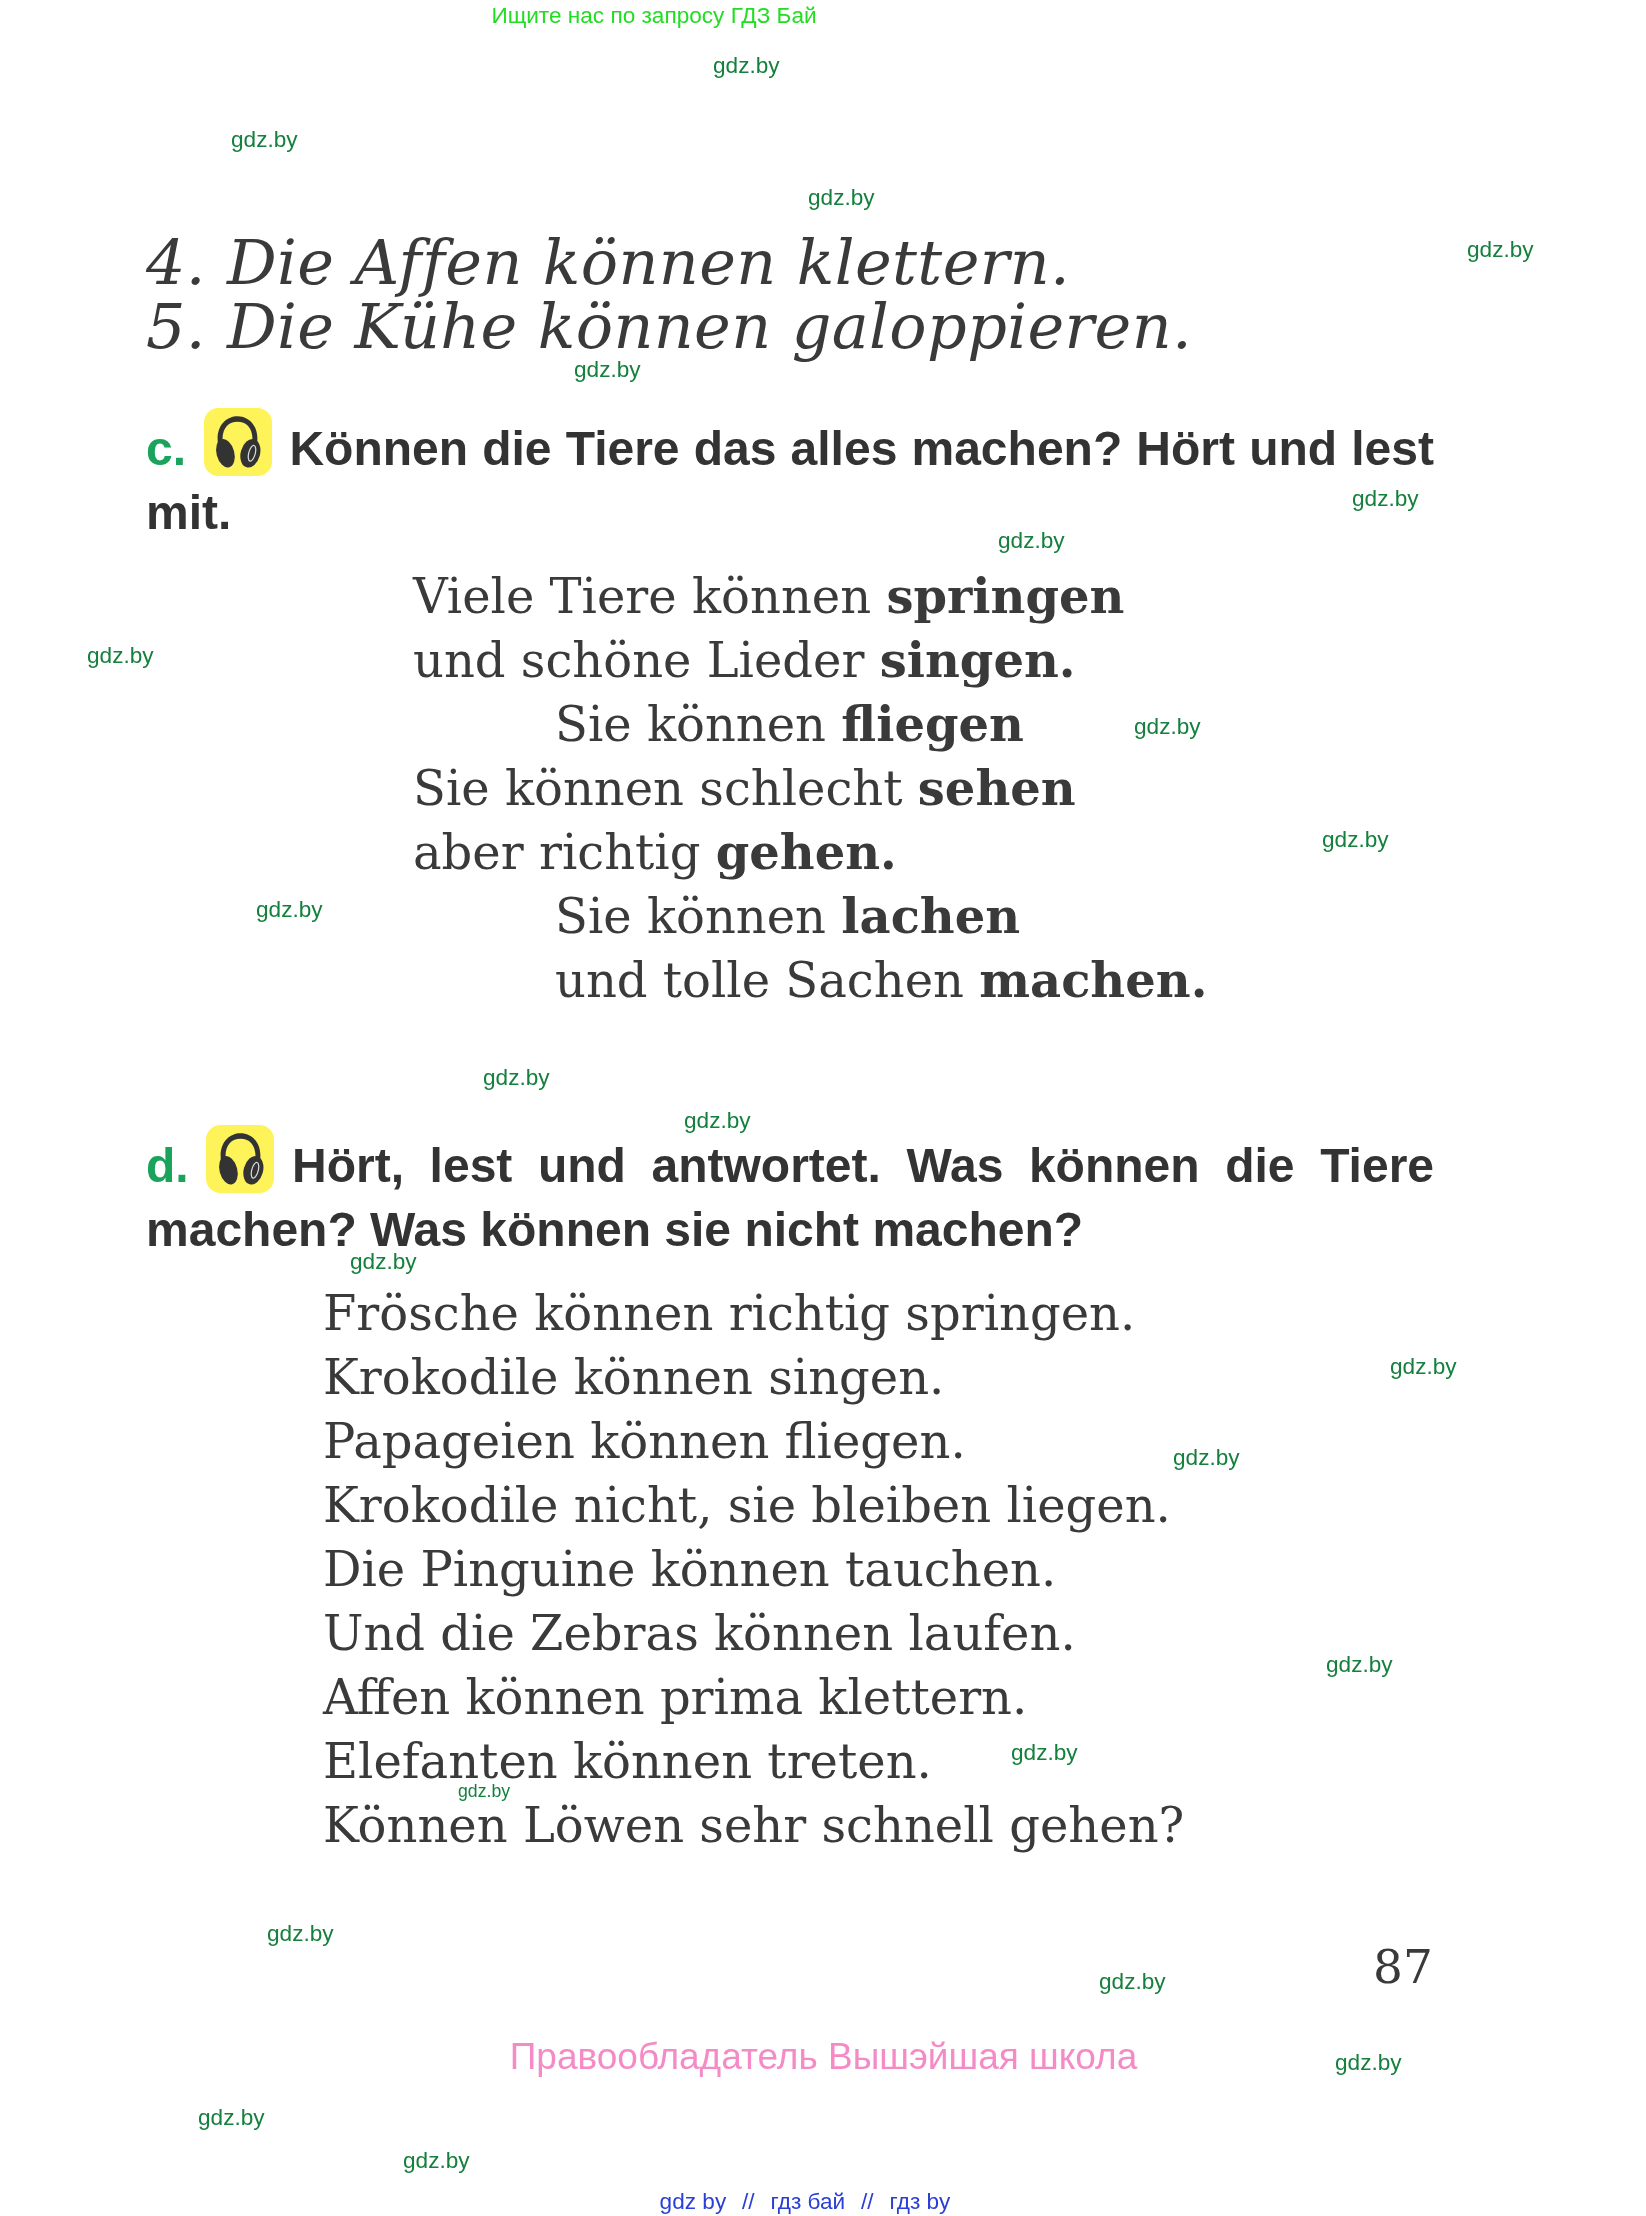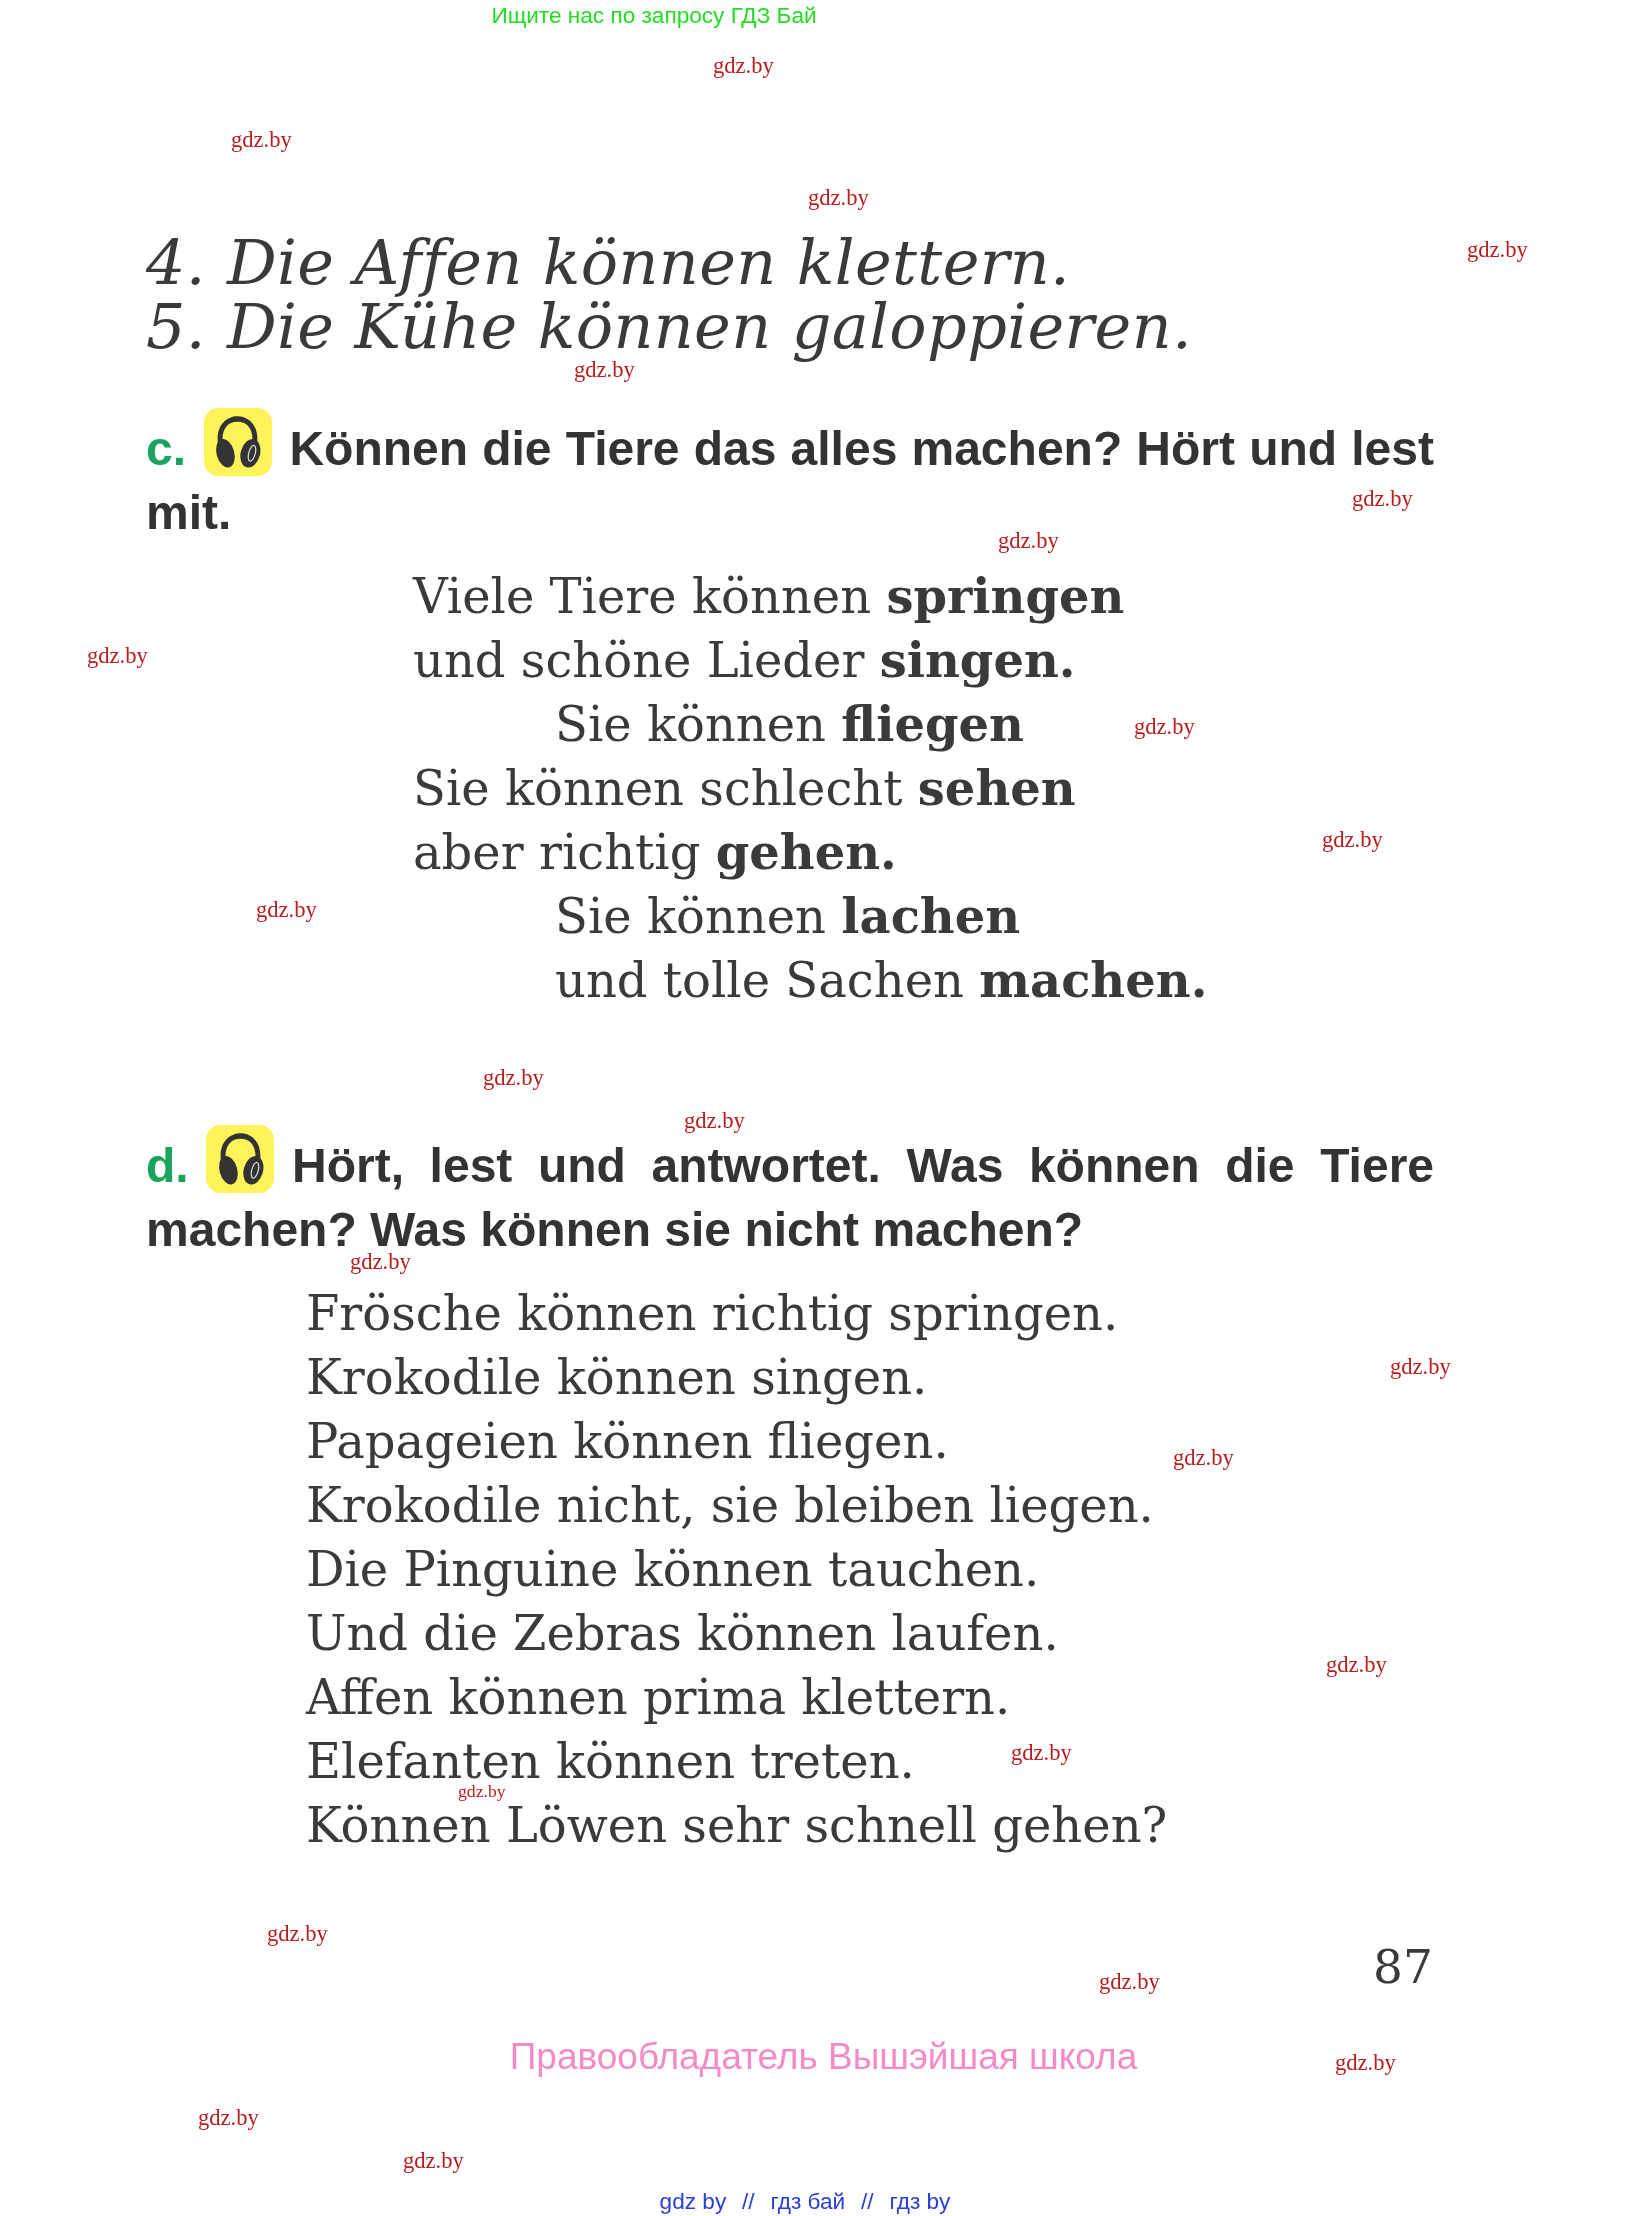--- a/index.html
+++ b/index.html
@@ -1,19 +1,19 @@
 <!DOCTYPE html>
 <html style="font-size:13px"><head>
   <meta charset="utf-8">
   <style>
     html, body { margin: 0; padding: 0; background: #ffffff; }
     body { width: 1647px; height: 2216px; position: relative; overflow: hidden; }
     .abs { position: absolute; white-space: nowrap; }
     .banner { color: #22dd22; font-family: "Liberation Sans", sans-serif; font-size: 22.6px; left: 0; width: 1308px; text-align: center; top: 3.2px; }
-    .wm { color: #b91c1c; font-family: Liberation Serif, serif; font-size: 22.6px; line-height: 1; }
+    .wm { color: #15803d; font-family: Liberation Sans, sans-serif; font-size: 22.6px; line-height: 1; }
     .serif { font-family: "DejaVu Serif", "Liberation Serif", serif; color: #3a3a3a; }
     .numbered { font-size: 62px; line-height: 64px; letter-spacing: 0.4px; font-style: italic; }
     .numbered .num { display: inline-block; width: 81px; }
     .heading { font-family: "Liberation Sans", sans-serif; font-weight: bold; color: #333333; font-size: 48px; line-height: 64px; width: 1288px; white-space: normal; text-align: justify; text-align-last: left; }
     .heading .letter { color: #1aa35a; margin-right: 17.7px; }
     .icon-box { display: inline-block; width: 68px; height: 68px; background: #fff35a; border-radius: 14.5px; vertical-align: -11.3px; margin-right: 17.7px; position: relative; }
     .icon-box svg { position: absolute; left: 6.4px; top: 4.8px; }
     .poem-line { font-size: 48px; line-height: 64px; }
     .poem-line b { font-weight: bold; }
     .pagenum { font-family: "DejaVu Serif", "Liberation Serif", serif; color: #3a3a3a; font-size: 47px; }
@@ -83,21 +83,21 @@
 
 <div class="abs heading" style="left:146px;top:1125px">
   <span class="letter">d.</span><span class="icon-box"><svg width="55" height="58" viewBox="0 0 68 72">
         <path d="M10 40 C6 16 20 4 34 4 C48 4 62 16 58 40 L52 40 C55 20 46 11 34 11 C22 11 13 20 16 40 Z" fill="#333"></path>
         <ellipse cx="19" cy="50" rx="11" ry="18" fill="#333" transform="rotate(-15 19 50)"></ellipse>
         <ellipse cx="50" cy="50" rx="12" ry="18" fill="#333" transform="rotate(15 50 50)"></ellipse>
         <ellipse cx="52" cy="50" rx="4" ry="10" fill="none" stroke="#ddd" stroke-width="1.5" transform="rotate(15 52 50)"></ellipse>
       </svg></span><span>Hört, lest und antwortet. Was können die Tiere machen? Was können sie nicht machen?</span>
 </div>
 
-<div class="abs serif" style="left:306px;top:1281px">
+<div class="abs serif" style="left:323px;top:1281px">
   <div class="poem-line">Frösche können richtig springen.</div>
   <div class="poem-line">Krokodile können singen.</div>
   <div class="poem-line">Papageien können fliegen.</div>
   <div class="poem-line">Krokodile nicht, sie bleiben liegen.</div>
   <div class="poem-line">Die Pinguine können tauchen.</div>
   <div class="poem-line">Und die Zebras können laufen.</div>
   <div class="poem-line">Affen können prima klettern.</div>
   <div class="poem-line">Elefanten können treten.</div>
   <div class="poem-line">Können Löwen sehr schnell gehen?</div>
 </div>

